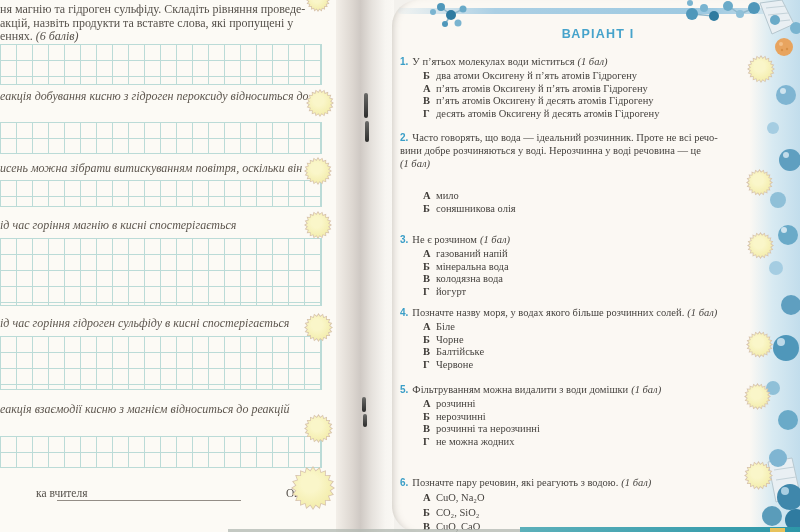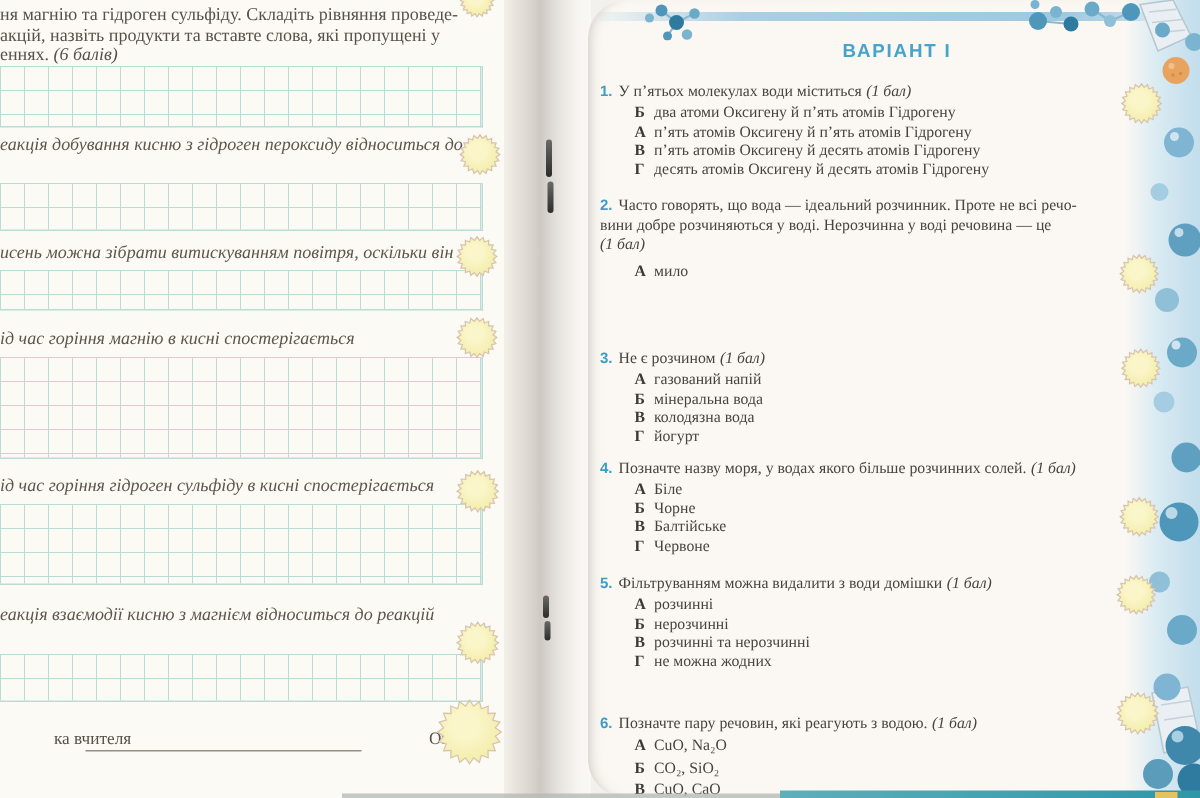--- a/index.html
+++ b/index.html
@@ -37,21 +37,21 @@
                   text-align:center;font-family:"Liberation Sans",sans-serif;font-weight:bold;
                   font-size:12.5px;letter-spacing:1.2px;color:#46a3cb;}
   .question{position:absolute;left:0;width:348px;font-size:10.5px;color:#474440;}
   .q-line{line-height:13px;white-space:nowrap;}
   .q-num{font-family:"Liberation Sans",sans-serif;font-weight:bold;font-size:10px;color:#3a9ec7;margin-right:4px;}
   .q-score{font-style:italic;margin-left:3px;}
   .q-score-line{font-style:italic;line-height:13px;}
   .options{margin-top:2px;margin-left:23px;}
   .opt{line-height:12.5px;white-space:nowrap;}
   .opt b{font-weight:bold;display:inline-block;min-width:13px;color:#3e3b37;}
-  .q2 .options{margin-top:6px;}
+  .q2 .options{margin-top:20px;}
   .q6 .opt{line-height:14.6px;}
 
   
   .burst{position:absolute;background:#d8c4ad;
     clip-path:polygon(100% 50%,90.5% 56.4%,97.6% 65.5%,86.5% 68.6%,90.5% 79.4%,79% 79%,79.4% 90.5%,68.6% 86.5%,65.5% 97.6%,56.4% 90.5%,50% 100%,43.6% 90.5%,34.5% 97.6%,31.4% 86.5%,20.6% 90.5%,21% 79%,9.5% 79.4%,13.5% 68.6%,2.4% 65.5%,9.5% 56.4%,0% 50%,9.5% 43.6%,2.4% 34.5%,13.5% 31.4%,9.5% 20.6%,21% 21%,20.6% 9.5%,31.4% 13.5%,34.5% 2.4%,43.6% 9.5%,50% 0%,56.4% 9.5%,65.5% 2.4%,68.6% 13.5%,79.4% 9.5%,79% 21%,90.5% 20.6%,86.5% 31.4%,97.6% 34.5%,90.5% 43.6%);}
   .burst i{position:absolute;inset:1.5px;display:block;
     background:radial-gradient(circle at 42% 38%,#faf6c9 25%,#f1eaa2 85%);
     clip-path:polygon(100% 50%,90.5% 56.4%,97.6% 65.5%,86.5% 68.6%,90.5% 79.4%,79% 79%,79.4% 90.5%,68.6% 86.5%,65.5% 97.6%,56.4% 90.5%,50% 100%,43.6% 90.5%,34.5% 97.6%,31.4% 86.5%,20.6% 90.5%,21% 79%,9.5% 79.4%,13.5% 68.6%,2.4% 65.5%,9.5% 56.4%,0% 50%,9.5% 43.6%,2.4% 34.5%,13.5% 31.4%,9.5% 20.6%,21% 21%,20.6% 9.5%,31.4% 13.5%,34.5% 2.4%,43.6% 9.5%,50% 0%,56.4% 9.5%,65.5% 2.4%,68.6% 13.5%,79.4% 9.5%,79% 21%,90.5% 20.6%,86.5% 31.4%,97.6% 34.5%,90.5% 43.6%);}
 
   
@@ -175,20 +175,21 @@
           <div class="opt"><b>Г</b><span>десять атомів Оксигену й десять атомів Гідрогену</span></div>
         </div>
       </div>
 
       <div class="question q2" style="top:131px;">
         <div class="q-line"><span class="q-num">2.</span><span>Часто говорять, що вода — ідеальний розчинник. Проте не всі речо-</span></div>
         <div class="q-line">вини добре розчиняються у воді. Нерозчинна у воді речовина — це</div>
         <div class="q-line q-score-line">(1 бал)</div>
         <div class="options">
           <div class="opt"><b>А</b><span>мило</span></div>
+          <div class="opt"><b>Б</b><span>соняшникова олія</span></div>
         </div>
       </div>
 
       <div class="question q3" style="top:233px;">
         <div class="q-line"><span class="q-num">3.</span><span>Не є розчином</span><span class="q-score">(1 бал)</span></div>
         <div class="options">
           <div class="opt"><b>А</b><span>газований напій</span></div>
           <div class="opt"><b>Б</b><span>мінеральна вода</span></div>
           <div class="opt"><b>В</b><span>колодязна вода</span></div>
           <div class="opt"><b>Г</b><span>йогурт</span></div>

